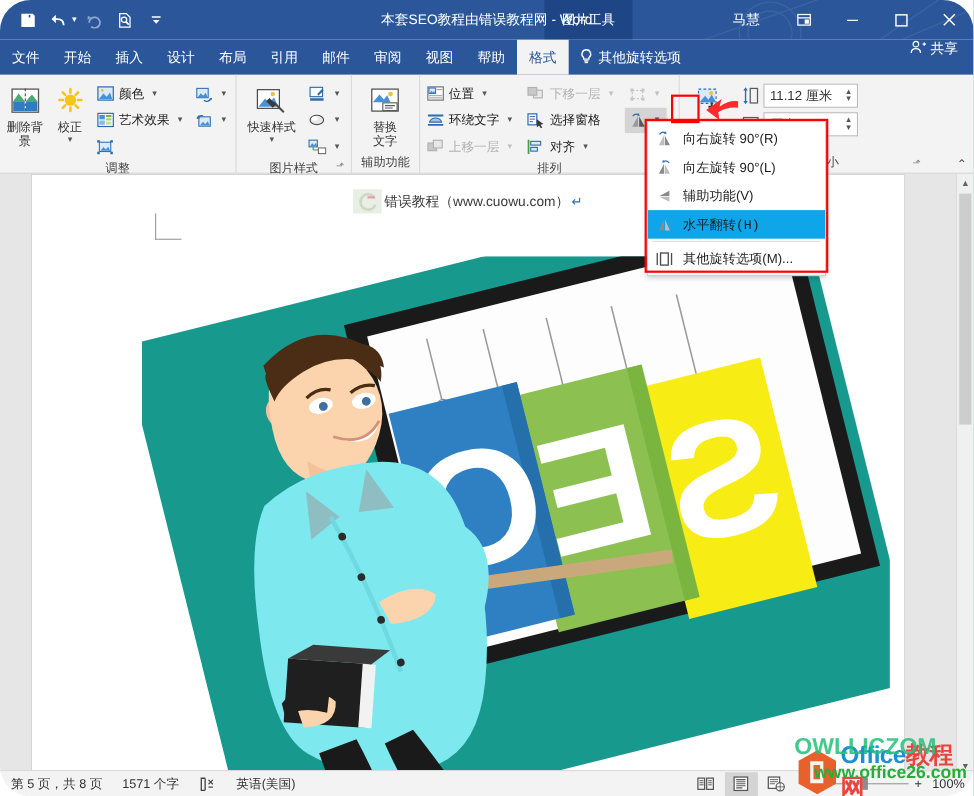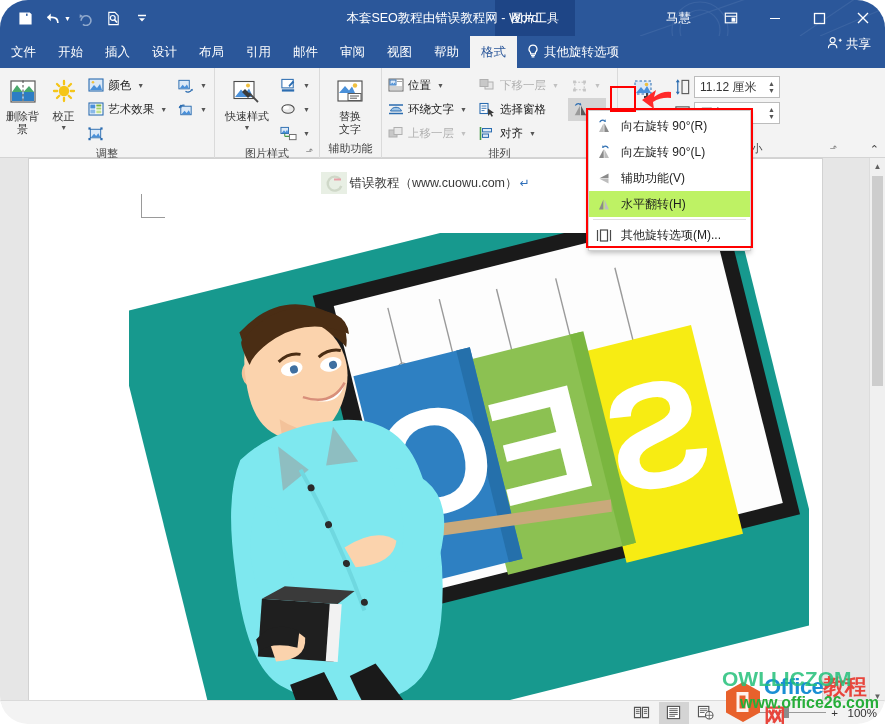--- a/index.html
+++ b/index.html
@@ -230,21 +230,21 @@
     box-shadow: 0 2px 5px rgba(0,0,0,.25);
     padding: 2px 0;
     z-index: 50;
   }
   .rot-item {
     display: flex; align-items: center; gap: 9px;
     height: 26px; padding: 0 6px;
     font-size: 12px; color: #1d1d1d;
     white-space: nowrap;
   }
-  .rot-item.sel { background: #bef264; }
+  .rot-item.sel { background: #0ea5e9; font-family: Liberation Mono, monospace; }
   .rot-sep { height: 1px; background: #e0e0e0; margin: 2px 4px; }
   .rot-icn { width: 17px; height: 17px; flex: none; display:flex; align-items:center; justify-content:center;}
 
   
   .anno { position: absolute; border: 2px solid #ff0000; z-index: 60; pointer-events: none; }
   #anno-menu { left: 586px; top: 108px; width: 167px; height: 140px; }
   #anno-btn   { left: 610px; top: 86px; width: 26px; height: 26px; }
   .anno-arrow { position: absolute; z-index: 61; left: 640px; top: 88px; }
 
   
@@ -844,20 +844,32 @@
     </div>
 
     <div class="vscroll">
       <div class="vs-arrow">▲</div>
       <div class="vs-thumb"></div>
       <div class="vs-arrow" style="position:absolute;bottom:0;left:0;right:0">▼</div>
     </div>
   </div>
 
   <div class="statusbar">
+    <div class="sb-left">
+      <span>第 5 页，共 8 页</span>
+      <span>1571 个字</span>
+      <span class="sb-sign">
+        <svg width="16" height="14" viewBox="0 0 16 14">
+            <path fill="none" stroke="#444" stroke-width="1.2" d="M5.5 1.5v11M5.5 1.5H2v11h3.5"></path>
+            <path stroke="#444" stroke-width="1.1" d="M8.5 3l4 4M12.5 3l-4 4"></path>
+            <path stroke="#444" stroke-width="1.1" d="M8.5 9.5h4"></path>
+          </svg>
+      </span>
+      <span>英语(美国)</span>
+    </div>
     <div class="sb-right">
       <span class="viewbtn">
         <svg width="17" height="15" viewBox="0 0 18 16">
             <path fill="none" stroke="#555" stroke-width="1.2" d="M1.5 2.5h6.5v11H1.5zM10 2.5h6.5v11H10z"></path>
             <path stroke="#555" stroke-width=".9" d="M3 5h4M3 7h4M3 9h4M11.5 5h3.5M11.5 7h3.5M11.5 9h3.5"></path>
           </svg>
       </span>
       <span class="viewbtn active">
         <svg width="17" height="15" viewBox="0 0 18 16">
             <rect x="2.5" y="1.5" width="13" height="13" fill="#fff" stroke="#555" stroke-width="1.2"></rect>

